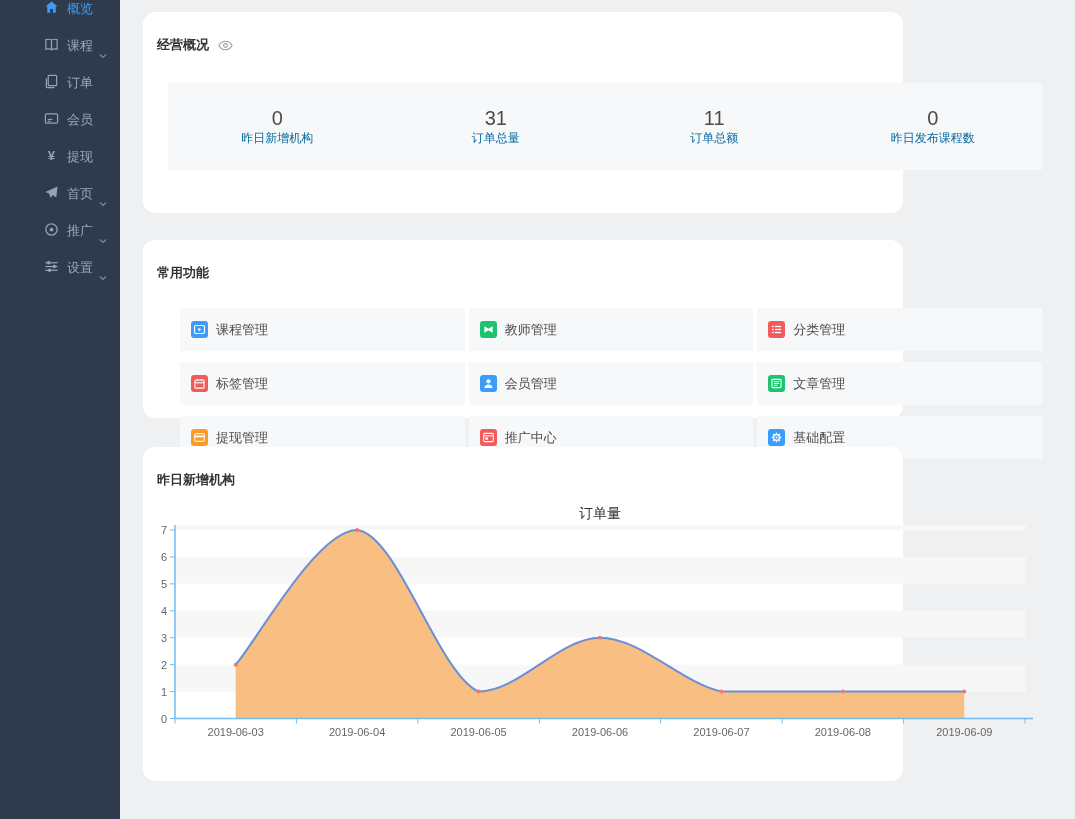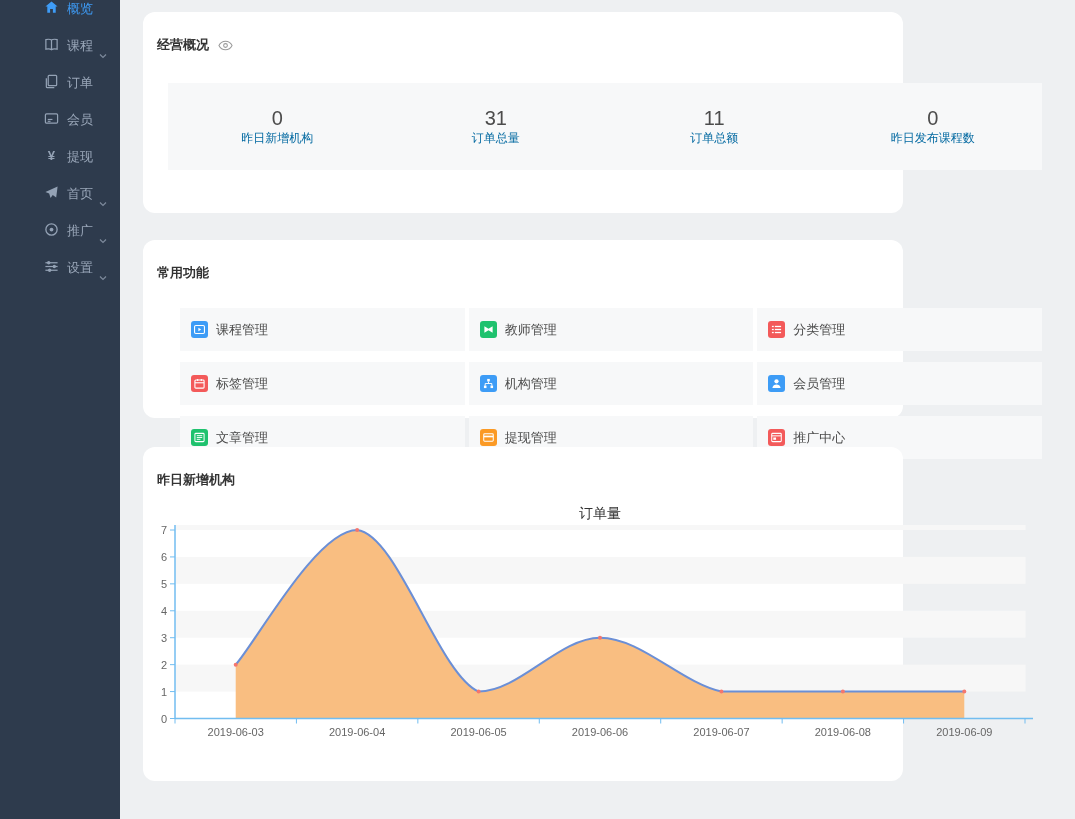--- a/index.html
+++ b/index.html
@@ -227,33 +227,20 @@
             <svg width="11" height="11" viewBox="0 0 12 12">
               <rect x="1" y="2.2" width="10" height="8.8" rx="1" fill="none" stroke="#fff" stroke-width="1.2"></rect>
               <line x1="1" y1="5.2" x2="11" y2="5.2" stroke="#fff" stroke-width="1.2"></line>
               <line x1="4" y1="1" x2="4" y2="3.2" stroke="#fff" stroke-width="1.2"></line>
               <line x1="8" y1="1" x2="8" y2="3.2" stroke="#fff" stroke-width="1.2"></line>
             </svg>
           </span>
       <span class="q-lbl">标签管理</span>
     </div>
 
-    <div class="quick-cell">
-      <span class="q-ico" style="background: rgb(61, 156, 246);">
-            <svg width="11" height="11" viewBox="0 0 12 12">
-              <g fill="#fff">
-                <rect x="4.6" y="1" width="2.8" height="2.8"></rect>
-                <rect x="1" y="8.2" width="2.8" height="2.8"></rect>
-                <rect x="8.2" y="8.2" width="2.8" height="2.8"></rect>
-              </g>
-              <path d="M6 3.8v2.2M2.4 8.2V6h7.2v2.2" stroke="#fff" fill="none" stroke-width="1"></path>
-            </svg>
-          </span>
-      <span class="q-lbl">机构管理</span>
-    </div>
 
     <div class="quick-cell">
       <span class="q-ico" style="background: rgb(61, 156, 246);">
             <svg width="11" height="11" viewBox="0 0 12 12">
               <circle cx="6" cy="3.6" r="2.3" fill="#fff"></circle>
               <path d="M1.5 11c.4-2.8 2.3-4 4.5-4s4.1 1.2 4.5 4z" fill="#fff"></path>
             </svg>
           </span>
       <span class="q-lbl">会员管理</span>
     </div>

